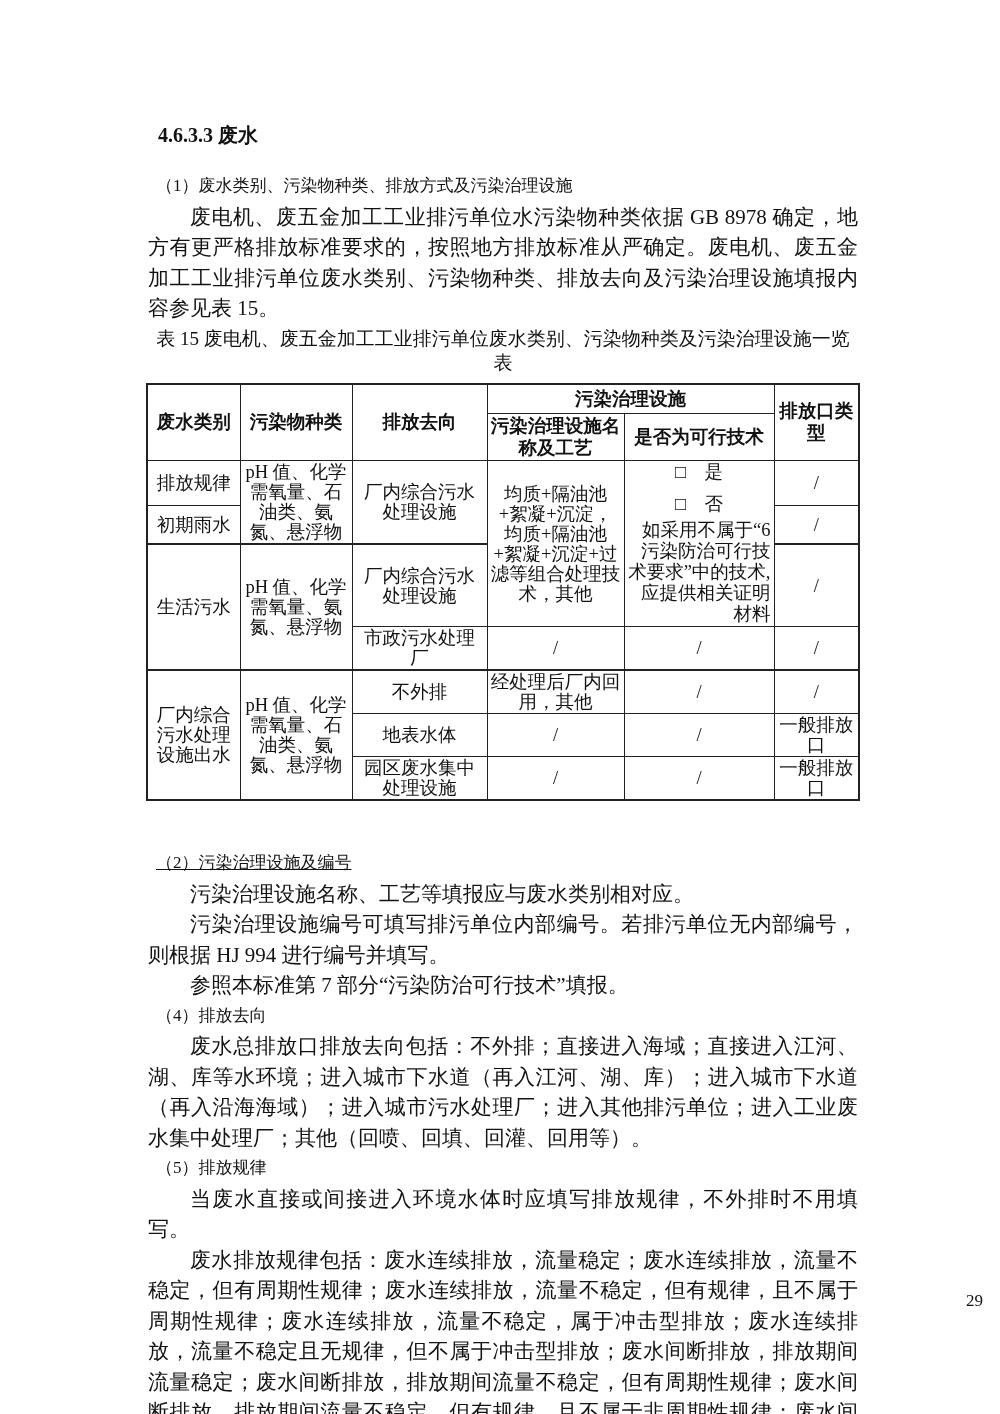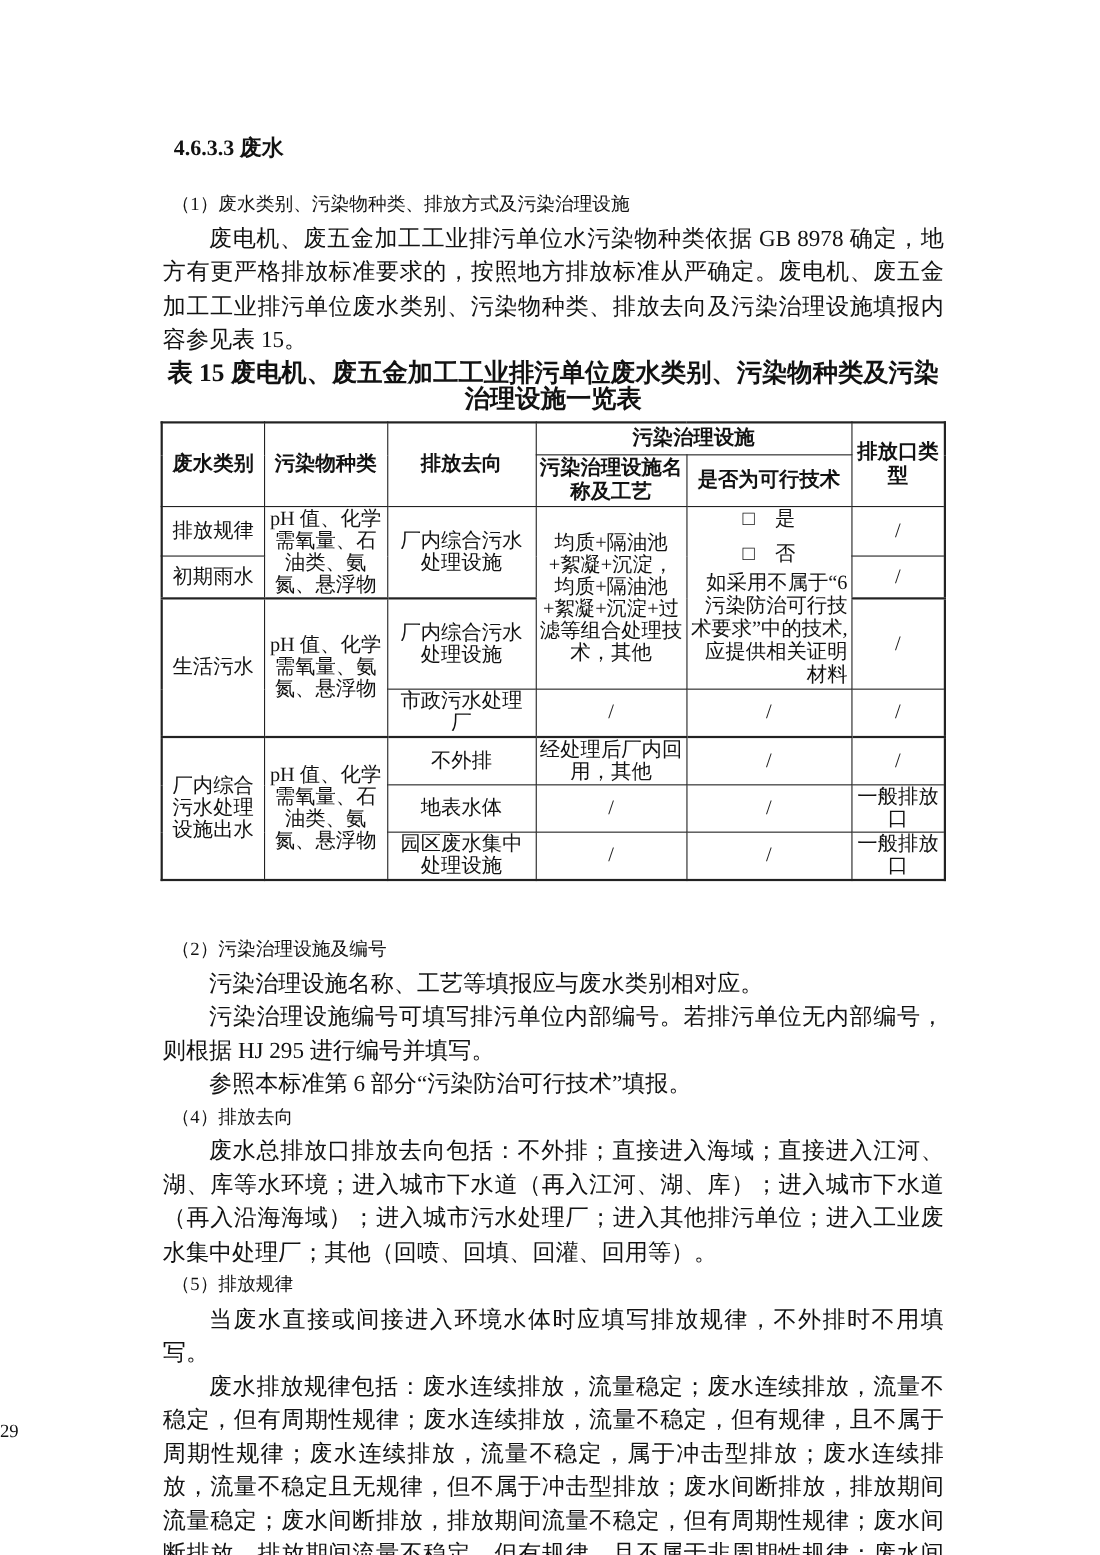--- a/index.html
+++ b/index.html
@@ -21,21 +21,21 @@
   .clause {
     font-size:17px; line-height:30.5px;
     margin:0 0 0 8px;
   }
   .bodyp {
     font-size:21px; line-height:30.5px;
     text-indent:2em; text-align:justify;
     margin:0;
   }
   .tbl-title {
-    font-size:23px; font-weight:bold; text-align:center;
+    font-size:19px; font-weight:normal; text-align:center;
     line-height:24px; margin:3px 0 8px 0;
   }
   table.t15 {
     border-collapse:collapse; table-layout:fixed;
     width:712px; margin-left:-2px;
     font-size:18.5px;
     border:2px solid #222;
   }
   table.t15 th, table.t15 td {
     border:1px solid #222;
@@ -47,24 +47,24 @@
   tr.h1 { height:30px; } tr.h2 { height:33px;margin-top:13px; }
   tr.r1 { height:40px; } tr.r2 { height:34px; }
   tr.r3 { height:80px; } tr.r4 { height:26px; }
   tr.r5 { height:40px; } tr.r6 { height:38px; }
   tr.r7 { height:42px; }
   tr.thick > td { border-top-width:2px; }
   td.feasible { vertical-align:top; padding-top:8px; }
   .cb-yes { margin-bottom:12px; }
   .cb-no  { margin-bottom:6px; }
   .feas-note { line-height:21px; text-align:right; }
-  .gap-after-table { margin-top:47px; }
+  .gap-after-table { margin-top:47px;text-decoration:underline; }
   .page-num {
-    position:absolute; left:0; right:0; top:1291px;
-    text-align:left; font-size:17px;
+    position:absolute; left:0; right:17px; top:1291px;
+    text-align:right; font-size:17px;
   }
 </style>
 </head>
 <body>
 
 <div class="page">
 
   <div class="heading">4.6.3.3 废水</div>
 
   <p class="clause">（1）废水类别、污染物种类、排放方式及污染治理设施</p>
@@ -141,22 +141,22 @@
         <td>园区废水集中处理设施</td>
         <td>/</td>
         <td>/</td>
         <td>一般排放口</td>
       </tr>
     </tbody>
   </table>
 
   <p class="clause gap-after-table">（2）污染治理设施及编号</p>
   <p class="bodyp">污染治理设施名称、工艺等填报应与废水类别相对应。</p>
-  <p class="bodyp">污染治理设施编号可填写排污单位内部编号。若排污单位无内部编号，则根据 HJ 295 进行编号并填写。</p>
-  <p class="bodyp">参照本标准第 6 部分“污染防治可行技术”填报。</p>
+  <p class="bodyp">污染治理设施编号可填写排污单位内部编号。若排污单位无内部编号，则根据 HJ 994 进行编号并填写。</p>
+  <p class="bodyp">参照本标准第 7 部分“污染防治可行技术”填报。</p>
   <p class="clause">（4）排放去向</p>
   <p class="bodyp">废水总排放口排放去向包括：不外排；直接进入海域；直接进入江河、湖、库等水环境；进入城市下水道（再入江河、湖、库）；进入城市下水道（再入沿海海域）；进入城市污水处理厂；进入其他排污单位；进入工业废水集中处理厂；其他（回喷、回填、回灌、回用等）。</p>
   <p class="clause">（5）排放规律</p>
   <p class="bodyp">当废水直接或间接进入环境水体时应填写排放规律，不外排时不用填写。</p>
   <p class="bodyp">废水排放规律包括：废水连续排放，流量稳定；废水连续排放，流量不稳定，但有周期性规律；废水连续排放，流量不稳定，但有规律，且不属于周期性规律；废水连续排放，流量不稳定，属于冲击型排放；废水连续排放，流量不稳定且无规律，但不属于冲击型排放；废水间断排放，排放期间流量稳定；废水间断排放，排放期间流量不稳定，但有周期性规律；废水间断排放，排放期间流量不稳定，但有规律，且不属于非周期性规律；废水间断排放，排放期间流量不稳定，属于冲击型排放；废水间断排放，排放期间流量不稳定且无规律，但不属于冲击型排放。</p>
 
   <div class="page-num">29</div>
 
 </div>
 

